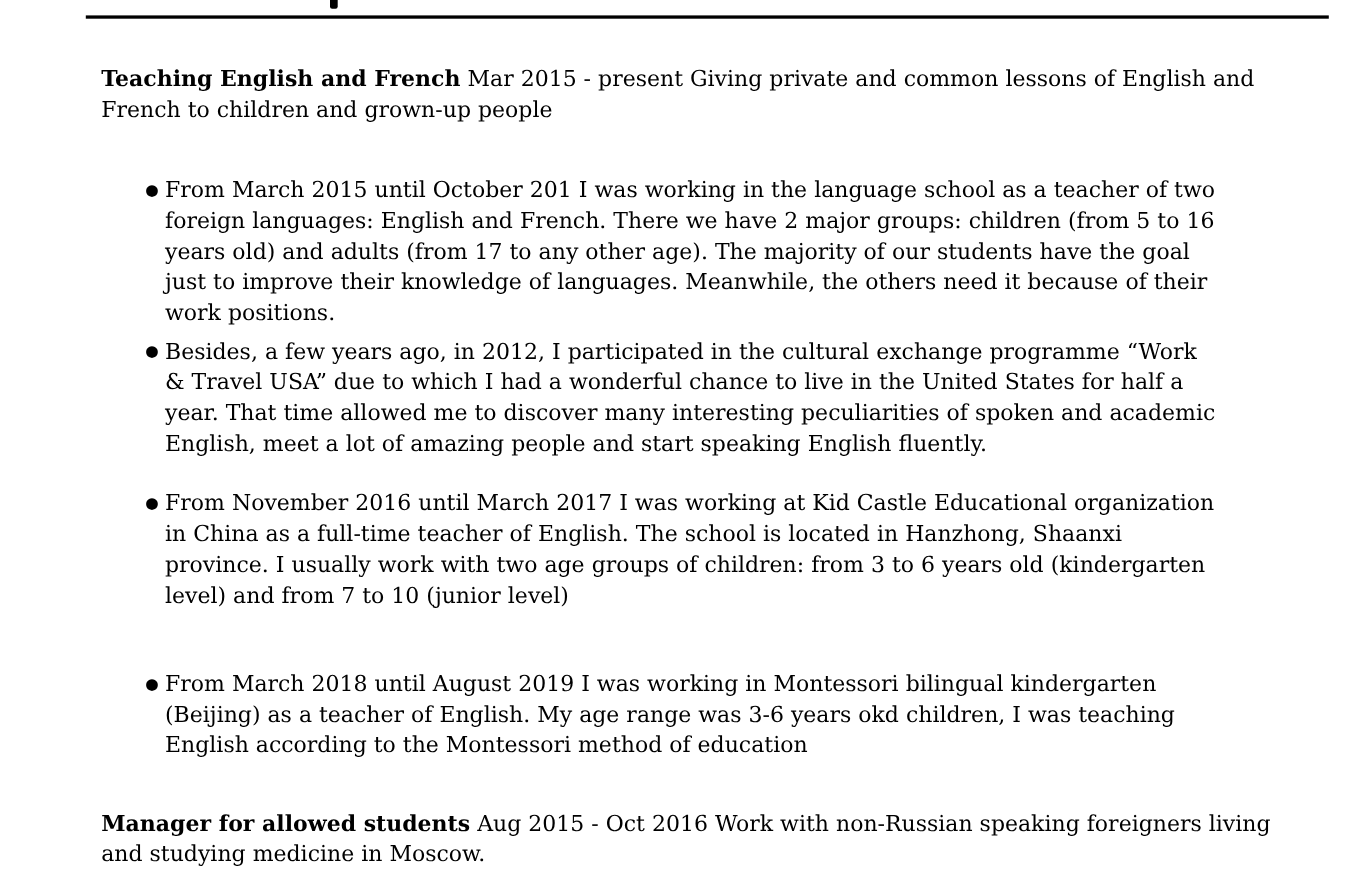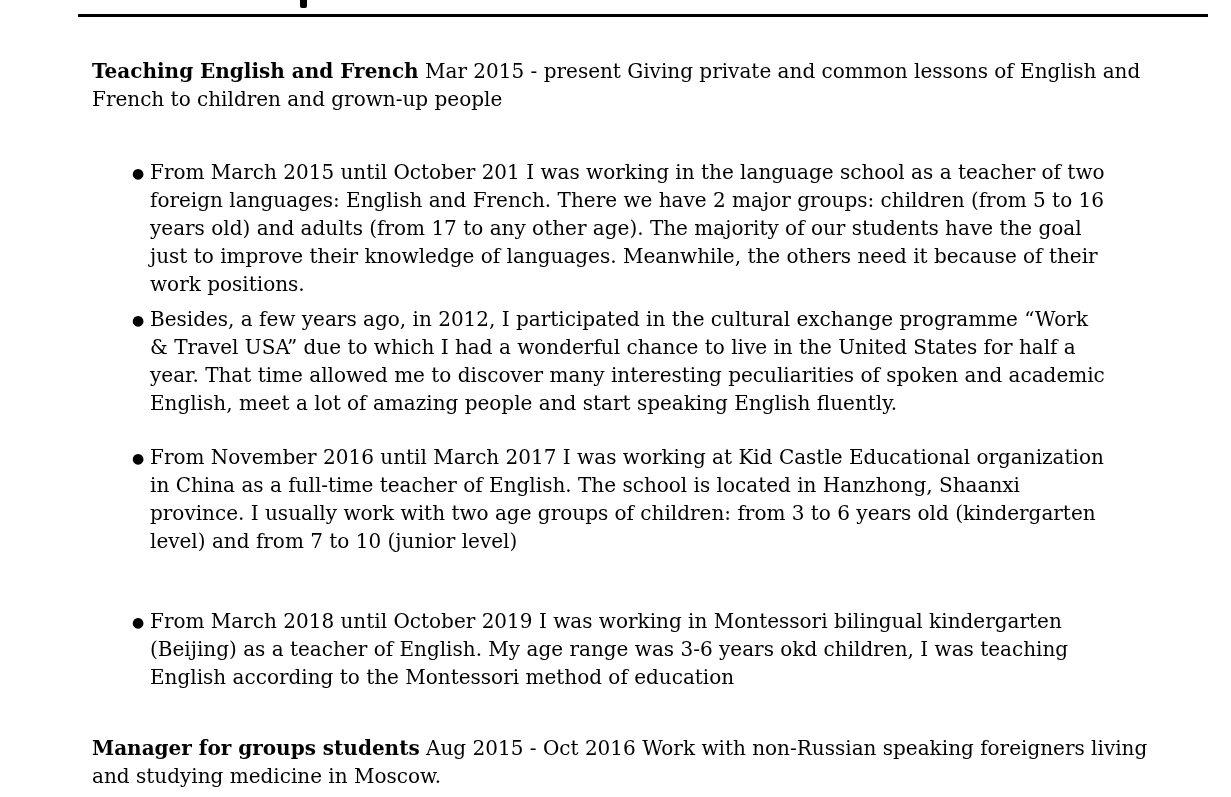--- a/index.html
+++ b/index.html
@@ -95,18 +95,18 @@
 
   <p class="entry-header header-1"><b>Teaching English and French</b> <span>Mar 2015 - present Giving private and common lessons of English and French to children and grown-up people</span></p>
 
   <ul class="exp-list">
     <li class="gap-sm"><span class="bullet">●</span><span>From March 2015 until October 201 I was working in the language school as a teacher of two foreign languages: English and French. There we have 2 major groups: children (from 5 to 16 years old) and adults (from 17 to any other age). The majority of our students have the goal just to improve their knowledge of languages. Meanwhile, the others need it because of their work positions.</span></li>
 
     <li class="gap-md"><span class="bullet">●</span><span>Besides, a few years ago, in 2012, I participated in the cultural exchange programme “Work &amp; Travel USA” due to which I had a wonderful chance to live in the United States for half a year. That time allowed me to discover many interesting peculiarities of spoken and academic English, meet a lot of amazing people and start speaking English fluently.</span></li>
 
     <li class="gap-lg"><span class="bullet">●</span><span>From November 2016 until March 2017 I was working at Kid Castle Educational organization in China as a full-time teacher of English. The school is located in </span><span class="sq">Hanzhong</span><span>, </span><span class="sq">Shaanxi</span><span> province. I usually work with two age groups of children: from 3 to 6 years old (kindergarten level) and from 7 to 10 (junior level)</span></li>
 
-    <li><span class="bullet">●</span><span>From March 2018 until October 2019 I was working in Montessori bilingual kindergarten (Beijing) as a teacher of English. My age range was 3-6 years </span><span class="sq">okd</span><span> children, I was teaching English according to the Montessori method of education</span></li>
+    <li><span class="bullet">●</span><span>From March 2018 until August 2019 I was working in Montessori bilingual kindergarten (Beijing) as a teacher of English. My age range was 3-6 years </span><span class="sq">okd</span><span> children, I was teaching English according to the Montessori method of education</span></li>
   </ul>
 
-  <p class="entry-header header-2"><b>Manager for groups students</b> <span class="sq">Aug</span><span> 2015 - Oct 2016 Work with non-Russian speaking foreigners living and studying medicine in Moscow.</span></p>
+  <p class="entry-header header-2"><b>Manager for allowed students</b> <span class="sq">Aug</span><span> 2015 - Oct 2016 Work with non-Russian speaking foreigners living and studying medicine in Moscow.</span></p>
 
 </div>
 
 </body></html>

